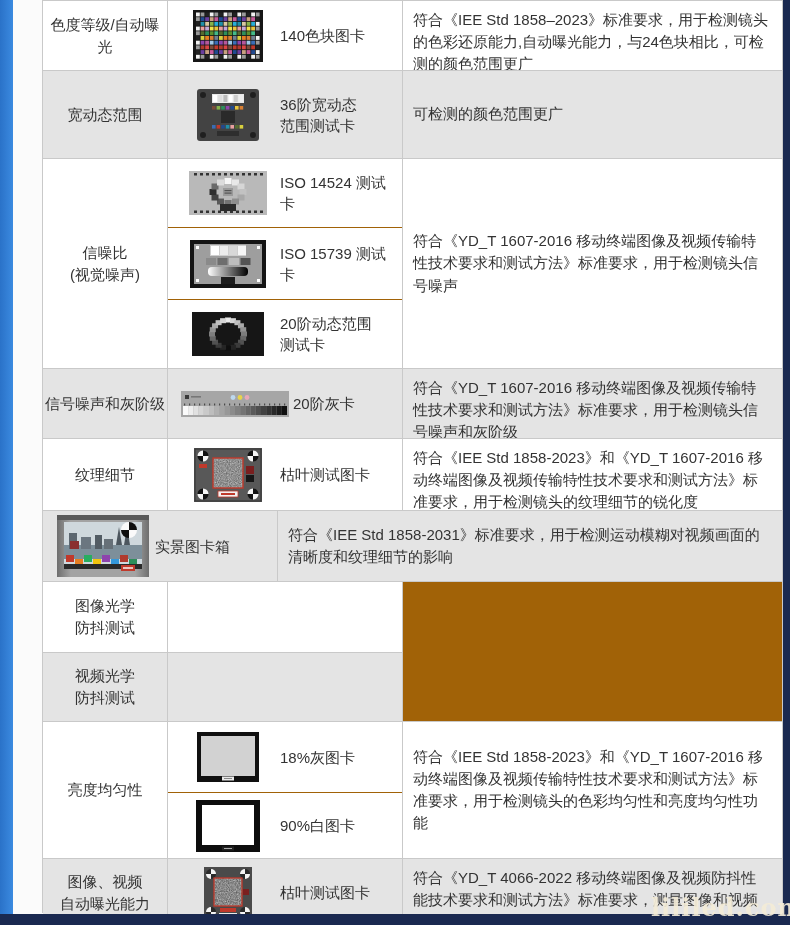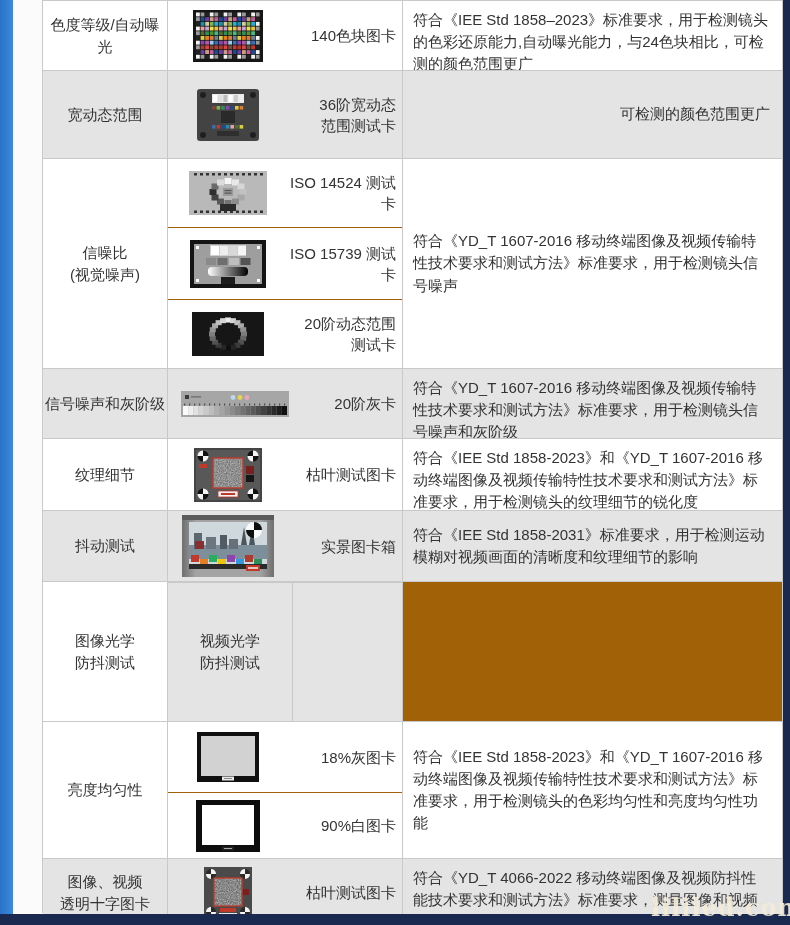--- a/index.html
+++ b/index.html
@@ -13,25 +13,25 @@
          border:1px solid #c9c9c9; border-bottom:none; font-size:15px; color:#333; }
   .band { display:flex; width:100%; border-bottom:1px solid #c9c9c9; overflow:hidden; }
   .bg-w { background:#ffffff; } .bg-g { background:#e4e4e4; }
 
   .cat  { width:125px; flex:0 0 125px; border-right:1px solid #c9c9c9; display:flex; align-items:center;
           justify-content:center; text-align:center; white-space:pre-line; line-height:1.45; }
   .mid  { width:235px; flex:0 0 235px; border-right:1px solid #c9c9c9; display:flex; flex-direction:column; }
   .crow { display:flex; align-items:center; flex:1; }
   .crow + .crow { border-top:1px solid #a16207; }
   .cimg { width:112px; flex:0 0 112px; display:flex; align-items:center; justify-content:center; padding-left:8px; }
-  .clab { flex:1; text-align:right; white-space:pre-line; line-height:1.4; padding-right:6px; }
+  .clab { flex:1; text-align:left; white-space:pre-line; line-height:1.4; padding-right:6px; }
   .desc { flex:1; display:flex; align-items:center; padding:8px 12px 8px 10px; line-height:1.48; }
   .desc + .desc { border-top:1px solid #c9c9c9; }
-  .dcol { width:380px; flex:1; display:flex; flex-direction:column;align-items:flex-end; }
-  .lcol { display:flex; flex-direction:row; width:360px; flex:0 0 360px; border-right:1px solid #c9c9c9; }
+  .dcol { width:380px; flex:1; display:flex; flex-direction:column; }
+  .lcol { display:flex; flex-direction:column; width:360px; flex:0 0 360px; border-right:1px solid #c9c9c9; }
   .lrow { display:flex; flex:1; }
   .lrow + .lrow { border-top:1px solid #c9c9c9; }
   .lrow .cat { height:100%; }
   .lrow .mid { border-right:none; }
 
   .watermark { position:absolute; right:-14px; bottom:3px; z-index:6;
                font-family:"DejaVu Serif", serif; font-weight:bold; font-size:24px;
                letter-spacing:1px; color:rgba(243,236,215,0.92); }
   svg { display:block; }
 </style>
@@ -475,21 +475,20 @@
             </span>
         <span class="clab">枯叶测试图卡</span>
       </div>
         </div>
       <div class="dcol">
           <div class="desc">符合《IEE Std 1858-2023》和《YD_T 1607-2016 移动终端图像及视频传输特性技术要求和测试方法》标准要求，用于检测镜头的纹理细节的锐化度</div>
         </div>
     </div>
 
     <div class="band bg-g" style="height:71px">
-      <div class="cat">抖动测试</div>
       <div class="mid">
           <div class="crow">
         <span class="cimg">
               <svg width="92" height="62" viewBox="0 0 92 62">
                 <defs>
                   <linearGradient id="bx" x1="0" y1="0" x2="1" y2="0">
    <stop offset="0" stop-color="#6e6e6e"></stop>
                     <stop offset="0.15" stop-color="#a3a3a3"></stop>
                     <stop offset="0.85" stop-color="#a3a3a3"></stop>
                     <stop offset="1" stop-color="#6e6e6e"></stop>
@@ -570,21 +569,21 @@
           <span class="clab">90%白图卡</span>
         </div>
       </div>
       <div class="dcol">
           <div class="desc">符合《IEE Std 1858-2023》和《YD_T 1607-2016 移动终端图像及视频传输特性技术要求和测试方法》标准要求，用于检测镜头的色彩均匀性和亮度均匀性功能</div>
         </div>
     </div>
 
     <div class="band bg-g" style="height:68px">
       <div class="cat">图像、视频
-透明十字图卡</div>
+自动曝光能力</div>
       <div class="mid">
           <div class="crow">
         <span class="cimg">
               <svg width="48" height="52" viewBox="0 0 48 52">
                 <rect width="48" height="52" fill="#4a4a4a"></rect>
                 <path d="M7 7 L7 2 A5 5 0 0 1 12 7 Z" fill="#f4f4f4"></path>
                 <path d="M7 7 L7 12 A5 5 0 0 1 2 7 Z" fill="#f4f4f4"></path>
                 <path d="M7 7 L12 7 A5 5 0 0 1 7 12 Z" fill="#2a2a2a"></path>
                 <path d="M7 7 L2 7 A5 5 0 0 1 7 2 Z" fill="#2a2a2a"></path>
                 <path d="M41 7 L41 2 A5 5 0 0 1 46 7 Z" fill="#2a2a2a"></path>

